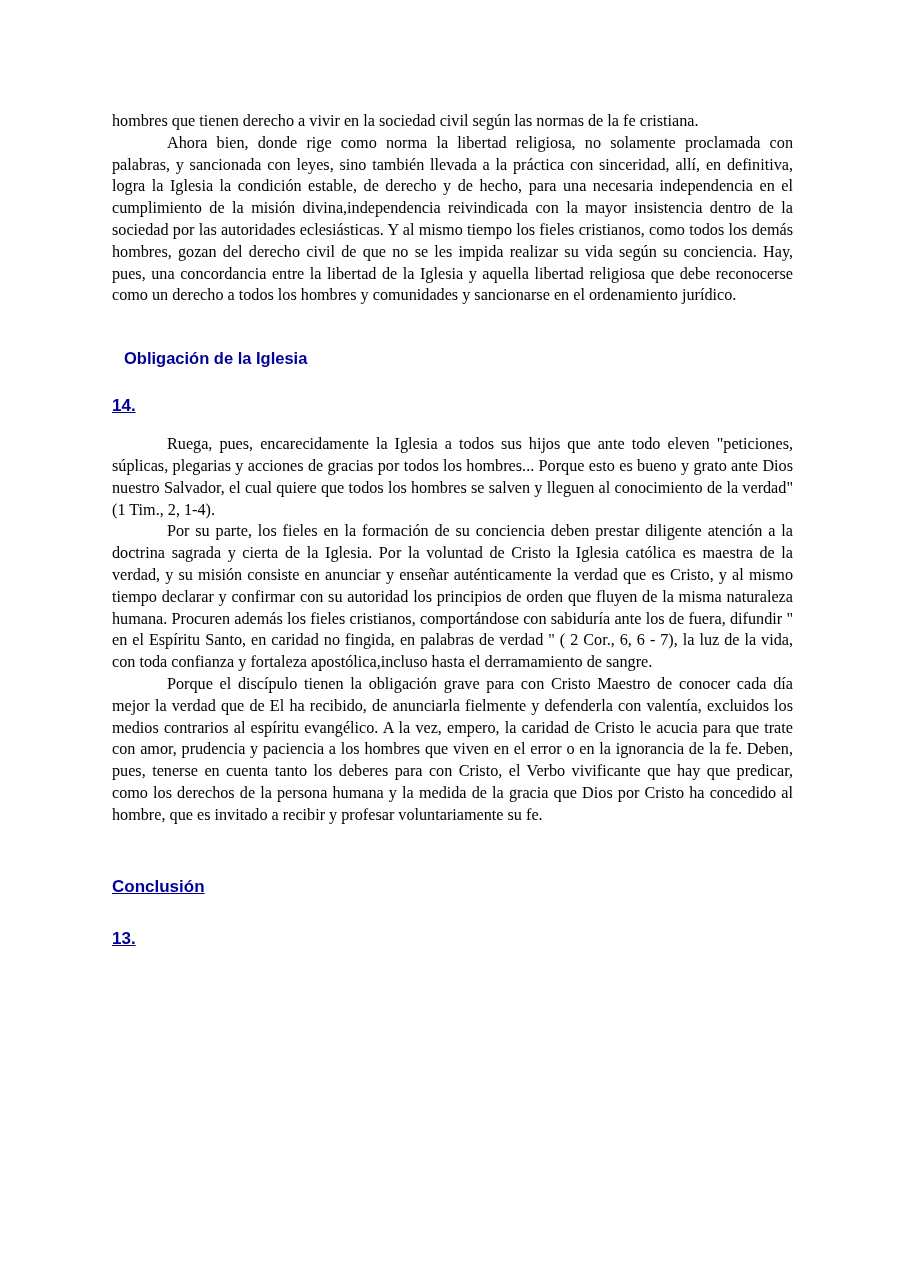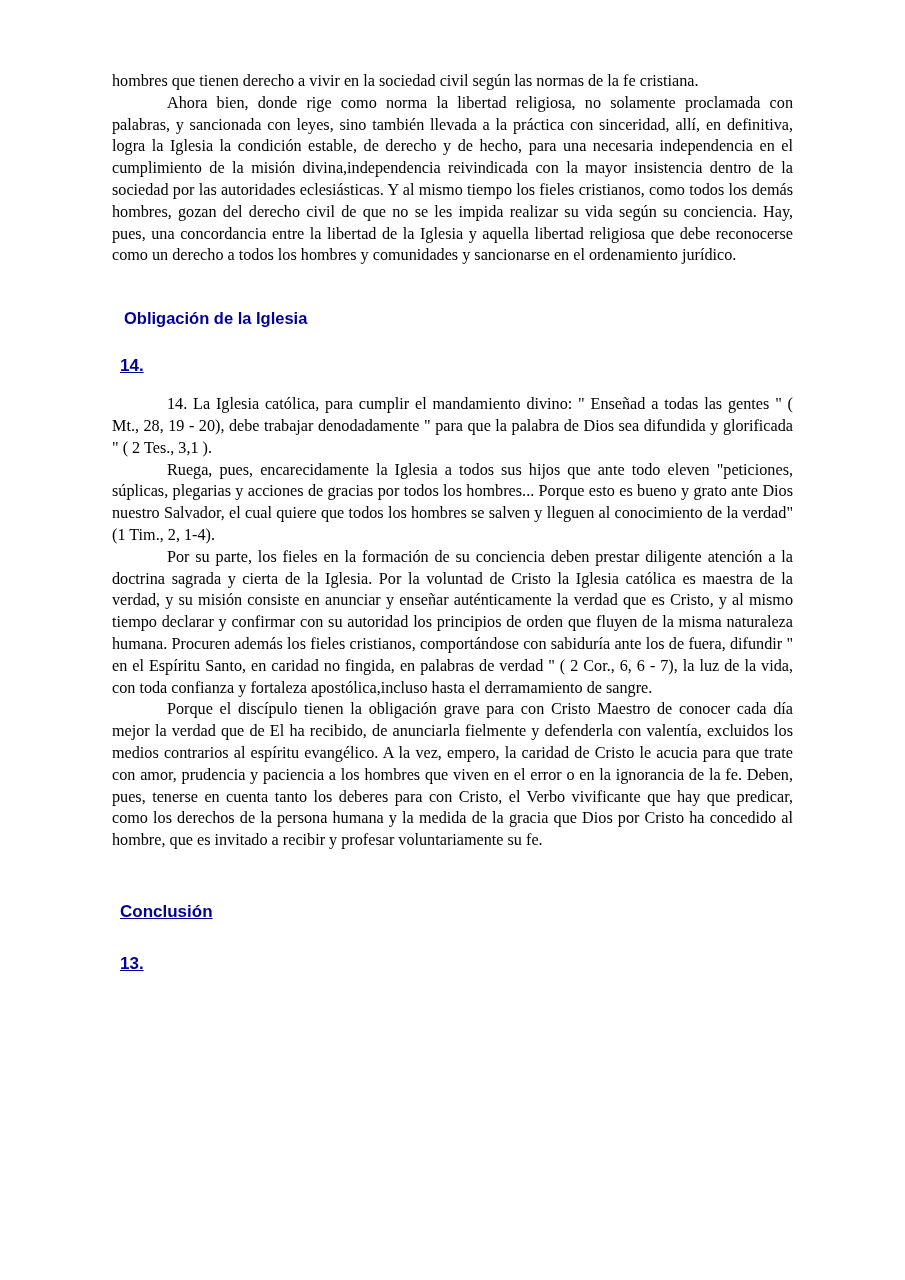--- a/index.html
+++ b/index.html
@@ -11,21 +11,21 @@
   html, body {
     margin: 0;
     padding: 0;
     background: var(--page_bg);
   }
   .page {
     width: 897px;
     min-height: 1280px;
     margin: 0 auto;
     background: var(--page_bg);
-    padding: 71px 108px 60px 108px;
+    padding: 111px 108px 60px 108px;
     font-family: "Liberation Serif", "DejaVu Serif", serif;
     color: var(--text_black);
   }
   p.body-text {
     margin: 0;
     font-size: 16.2px;
     line-height: 21.8px;
     text-align: justify;
     color: var(--text_black);
   }
@@ -42,21 +42,20 @@
   .anchor-line {
     margin: 28px 0 18px 0;
     font-family: "Liberation Sans", "DejaVu Sans", sans-serif;
     font-size: 17px;
   }
   a.doc-link {
     color: var(--link_blue);
     text-decoration: underline;
     font-weight: bold;
     cursor: pointer;
-    margin-left: 8px;
   }
   .conclusion-heading {
     margin: 50px 0 0 0;
     text-align: left;
     font-family: "Liberation Sans", "DejaVu Sans", sans-serif;
     font-weight: bold;
     font-size: 17px;
   }
   .conclusion-anchor {
     margin: 32px 0 0 0;
@@ -70,21 +69,20 @@
 <div class="page">
 
   <p class="body-text">hombres que tienen derecho a vivir en la sociedad civil según las normas de la fe cristiana.</p>
 
   <p class="body-text indent">Ahora bien, donde rige como norma la libertad religiosa, no solamente proclamada con palabras, y sancionada con leyes, sino también llevada a la práctica con sinceridad, allí, en definitiva, logra la Iglesia la condición estable, de derecho y de hecho, para una necesaria independencia en el cumplimiento de la misión divina,independencia reivindicada con la mayor insistencia dentro de la sociedad por las autoridades eclesiásticas. Y al mismo tiempo los fieles cristianos, como todos los demás hombres, gozan del derecho civil de que no se les impida realizar su vida según su conciencia. Hay, pues, una concordancia entre la libertad de la Iglesia y aquella libertad religiosa que debe reconocerse como un derecho a todos los hombres y comunidades y sancionarse en el ordenamiento jurídico.</p>
 
   <h2 class="section-heading">Obligación de la Iglesia</h2>
 
   <p class="anchor-line"><a class="doc-link" href="#">14.</a></p>
 
-  <p class="body-text indent">14. La Iglesia católica, para cumplir el mandamiento divino: " Enseñad a todas las gentes " ( Mt., 28, 19 - 20), debe trabajar denodadamente " para que la palabra de Dios sea difundida y glorificada " ( 2 Tes., 3,1 ).</p>
 
   <p class="body-text indent">Ruega, pues, encarecidamente la Iglesia a todos sus hijos que ante todo eleven "peticiones, súplicas, plegarias y acciones de gracias por todos los hombres... Porque esto es bueno y grato ante Dios nuestro Salvador, el cual quiere que todos los hombres se salven y lleguen al conocimiento de la verdad" (1 Tim., 2, 1-4).</p>
 
   <p class="body-text indent">Por su parte, los fieles en la formación de su conciencia deben prestar diligente atención a la doctrina sagrada y cierta de la Iglesia. Por la voluntad de Cristo la Iglesia católica es maestra de la verdad, y su misión consiste en anunciar y enseñar auténticamente la verdad que es Cristo, y al mismo tiempo declarar y confirmar con su autoridad los principios de orden que fluyen de la misma naturaleza humana. Procuren además los fieles cristianos, comportándose con sabiduría ante los de fuera, difundir " en el Espíritu Santo, en caridad no fingida, en palabras de verdad " ( 2 Cor., 6, 6 - 7), la luz de la vida, con toda confianza y fortaleza apostólica,incluso hasta el derramamiento de sangre.</p>
 
   <p class="body-text indent">Porque el discípulo tienen la obligación grave para con Cristo Maestro de conocer cada día mejor la verdad que de El ha recibido, de anunciarla fielmente y defenderla con valentía, excluidos los medios contrarios al espíritu evangélico. A la vez, empero, la caridad de Cristo le acucia para que trate con amor, prudencia y paciencia a los hombres que viven en el error o en la ignorancia de la fe. Deben, pues, tenerse en cuenta tanto los deberes para con Cristo, el Verbo vivificante que hay que predicar, como los derechos de la persona humana y la medida de la gracia que Dios por Cristo ha concedido al hombre, que es invitado a recibir y profesar voluntariamente su fe.</p>
 
   <h2 class="conclusion-heading"><a class="doc-link" href="#">Conclusión</a></h2>
 
   <p class="conclusion-anchor"><a class="doc-link" href="#">13.</a></p>

